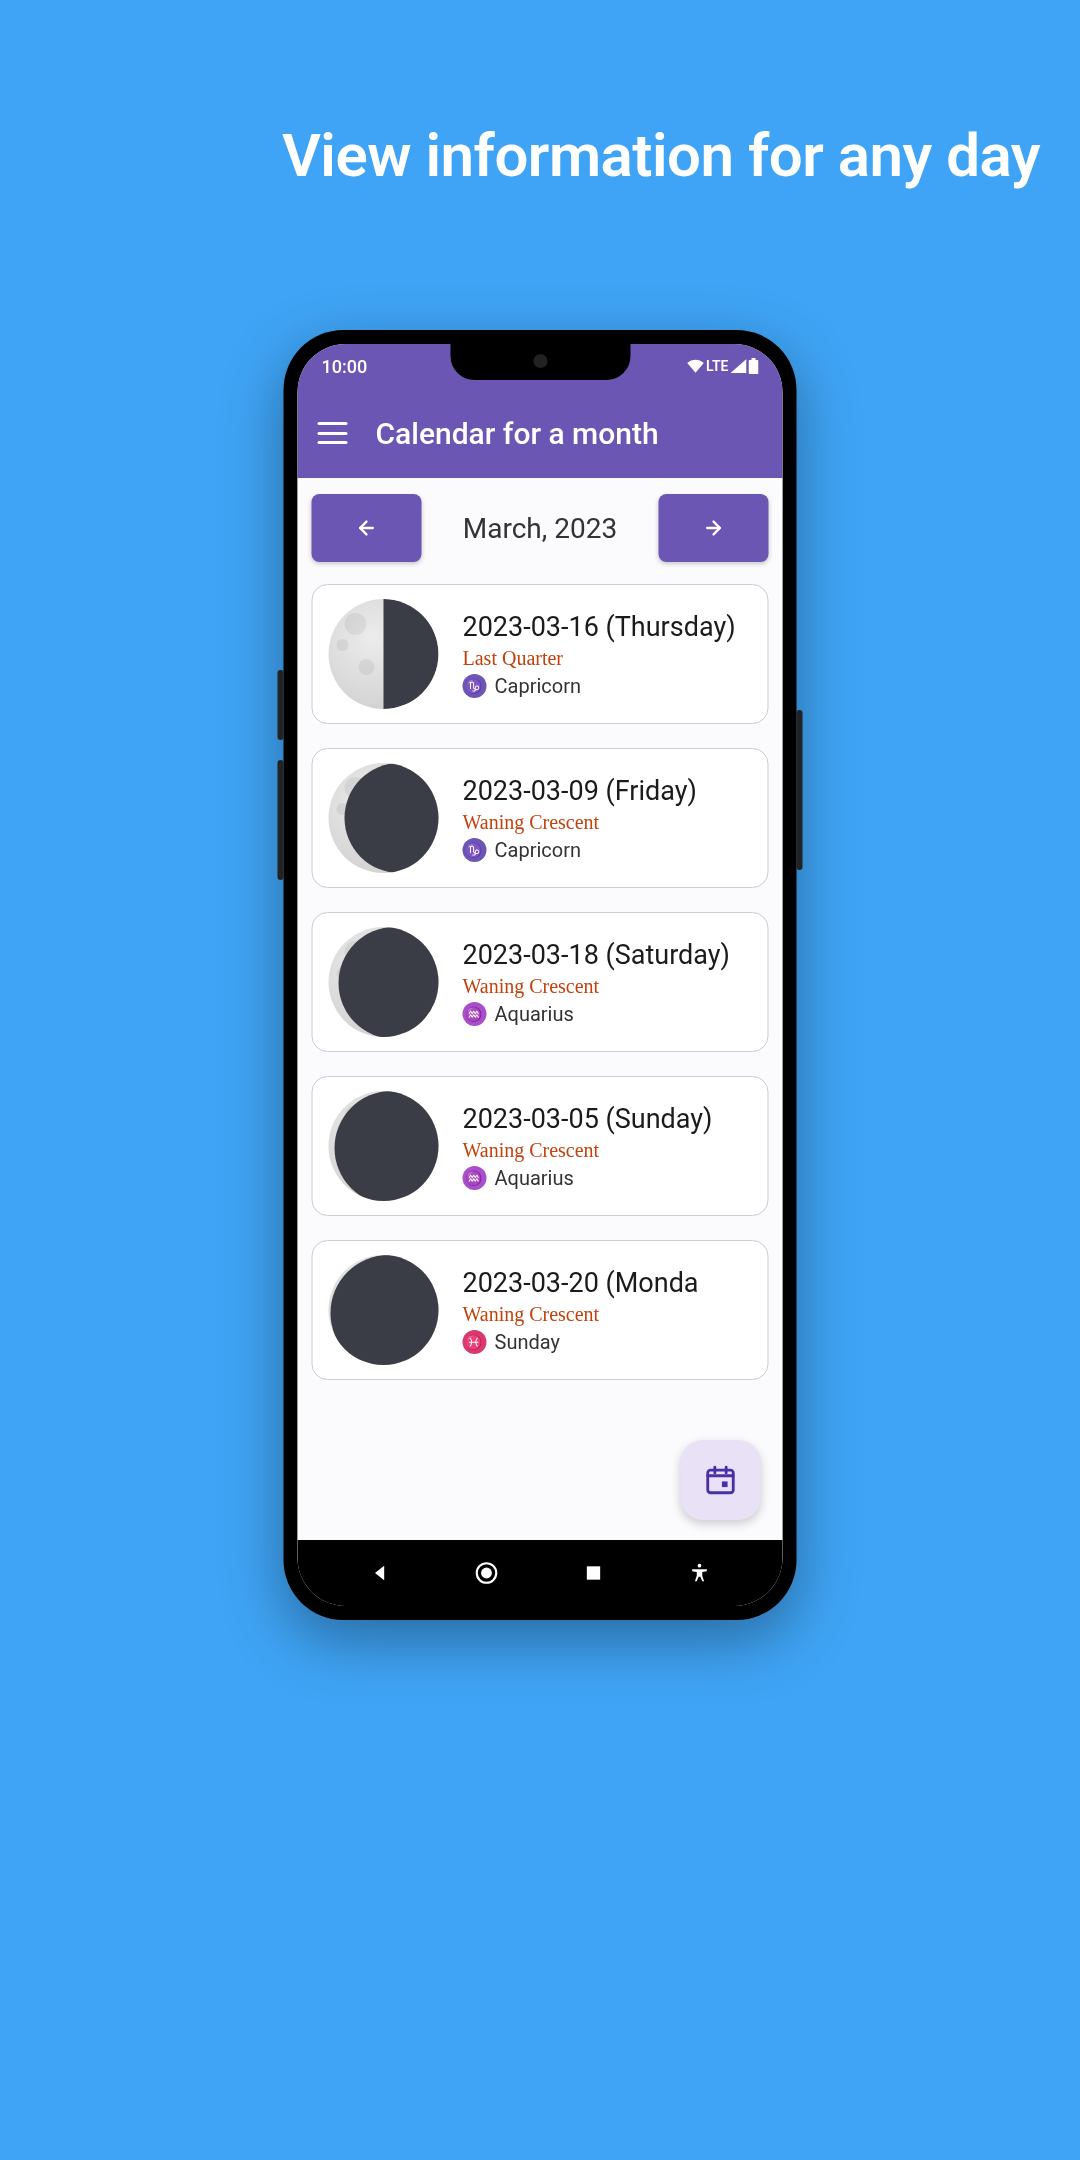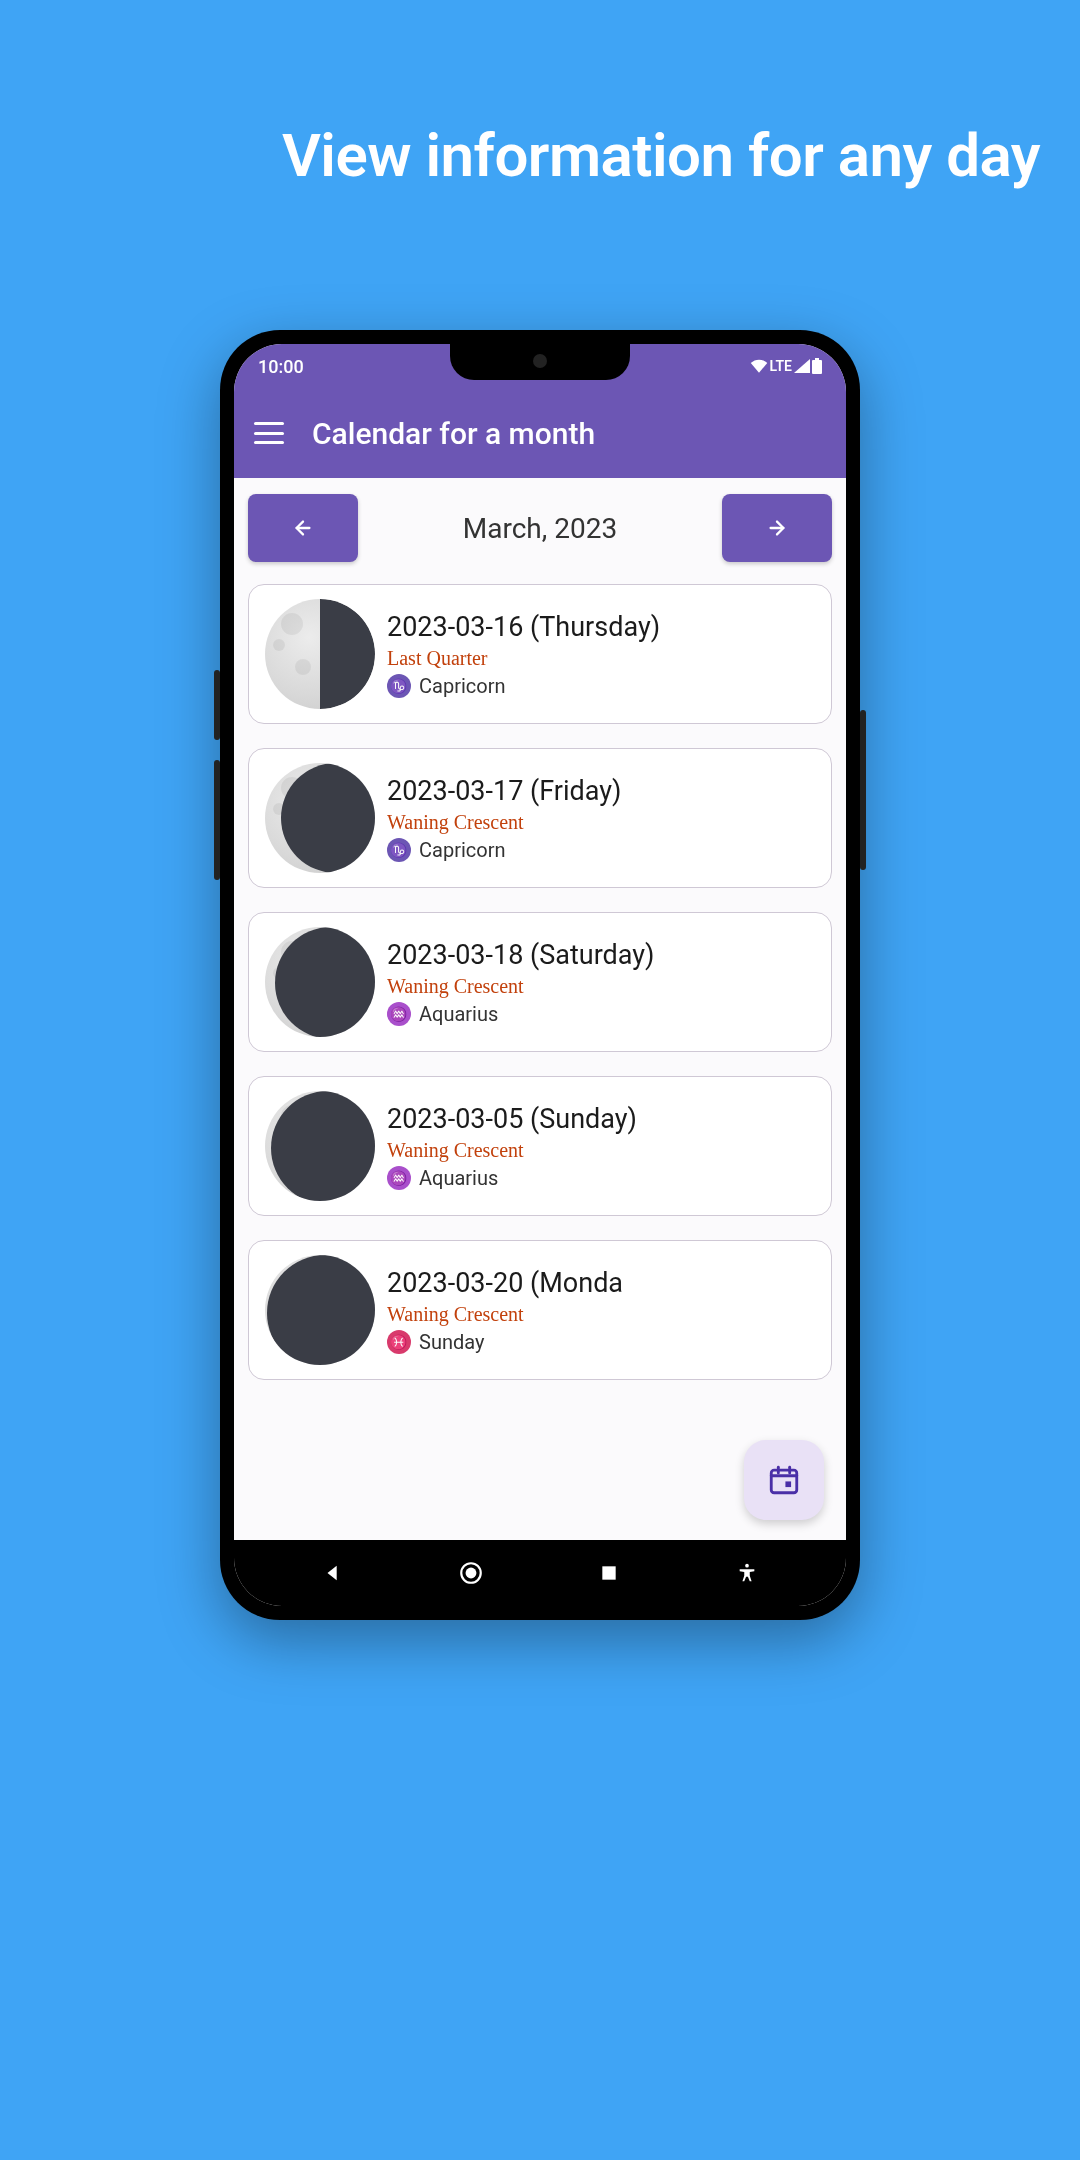--- a/index.html
+++ b/index.html
@@ -17,21 +17,21 @@
     font-size: 60px;
     font-weight: 600;
     padding: 120px 40px 0;
     letter-spacing: -0.5px;
   }
   .phone {
     position: absolute;
     left: 50%;
     transform: translateX(-50%);
     top: 330px;
-    width: 640px;
+    width: 513px;
     height: 1290px;
     background: #000;
     border-radius: 60px;
     padding: 14px;
     box-shadow: 0 20px 60px rgba(0,0,0,0.35);
   }
   .phone-side-btn {
     position: absolute;
     background: #222;
     border-radius: 4px;
@@ -112,21 +112,21 @@
   .month-label { font-size: 28px; color:#333; font-weight:400; }
 
   .day-card {
     border: 1px solid #CFC8D5;
     border-radius: 16px;
     background: #fff;
     margin-bottom: 24px;
     padding: 14px 16px;
     display:flex;
     align-items:center;
-    gap: 12px;
+    gap: 24px;
   }
   .moon-icon {
     width: 110px;
     height: 110px;
     flex-shrink:0;
     position: relative;
   }
   .moon-icon .moon-bg {
     position:absolute; inset:0;
     border-radius:50%;
@@ -284,21 +284,21 @@
           </div>
           <div class="day-card">
             <div class="moon-icon phase-waningcrescent">
               <div class="moon-bg"></div>
               <div class="moon-crater1"></div>
               <div class="moon-crater2"></div>
               <div class="moon-crater3"></div>
               <div class="moon-shadow"></div>
             </div>
             <div class="day-info">
-              <div class="date-line">2023-03-17 (Friday)</div>
+              <div class="date-line">2023-03-09 (Friday)</div>
               <div class="phase-line">Waning Crescent</div>
               <div class="zodiac-line">
                 <span class="zodiac-badge zodiac-purple">♑</span>
                 <span>Capricorn</span>
               </div>
             </div>
           </div>
           <div class="day-card">
             <div class="moon-icon phase-waningcrescent-2">
               <div class="moon-bg"></div>

